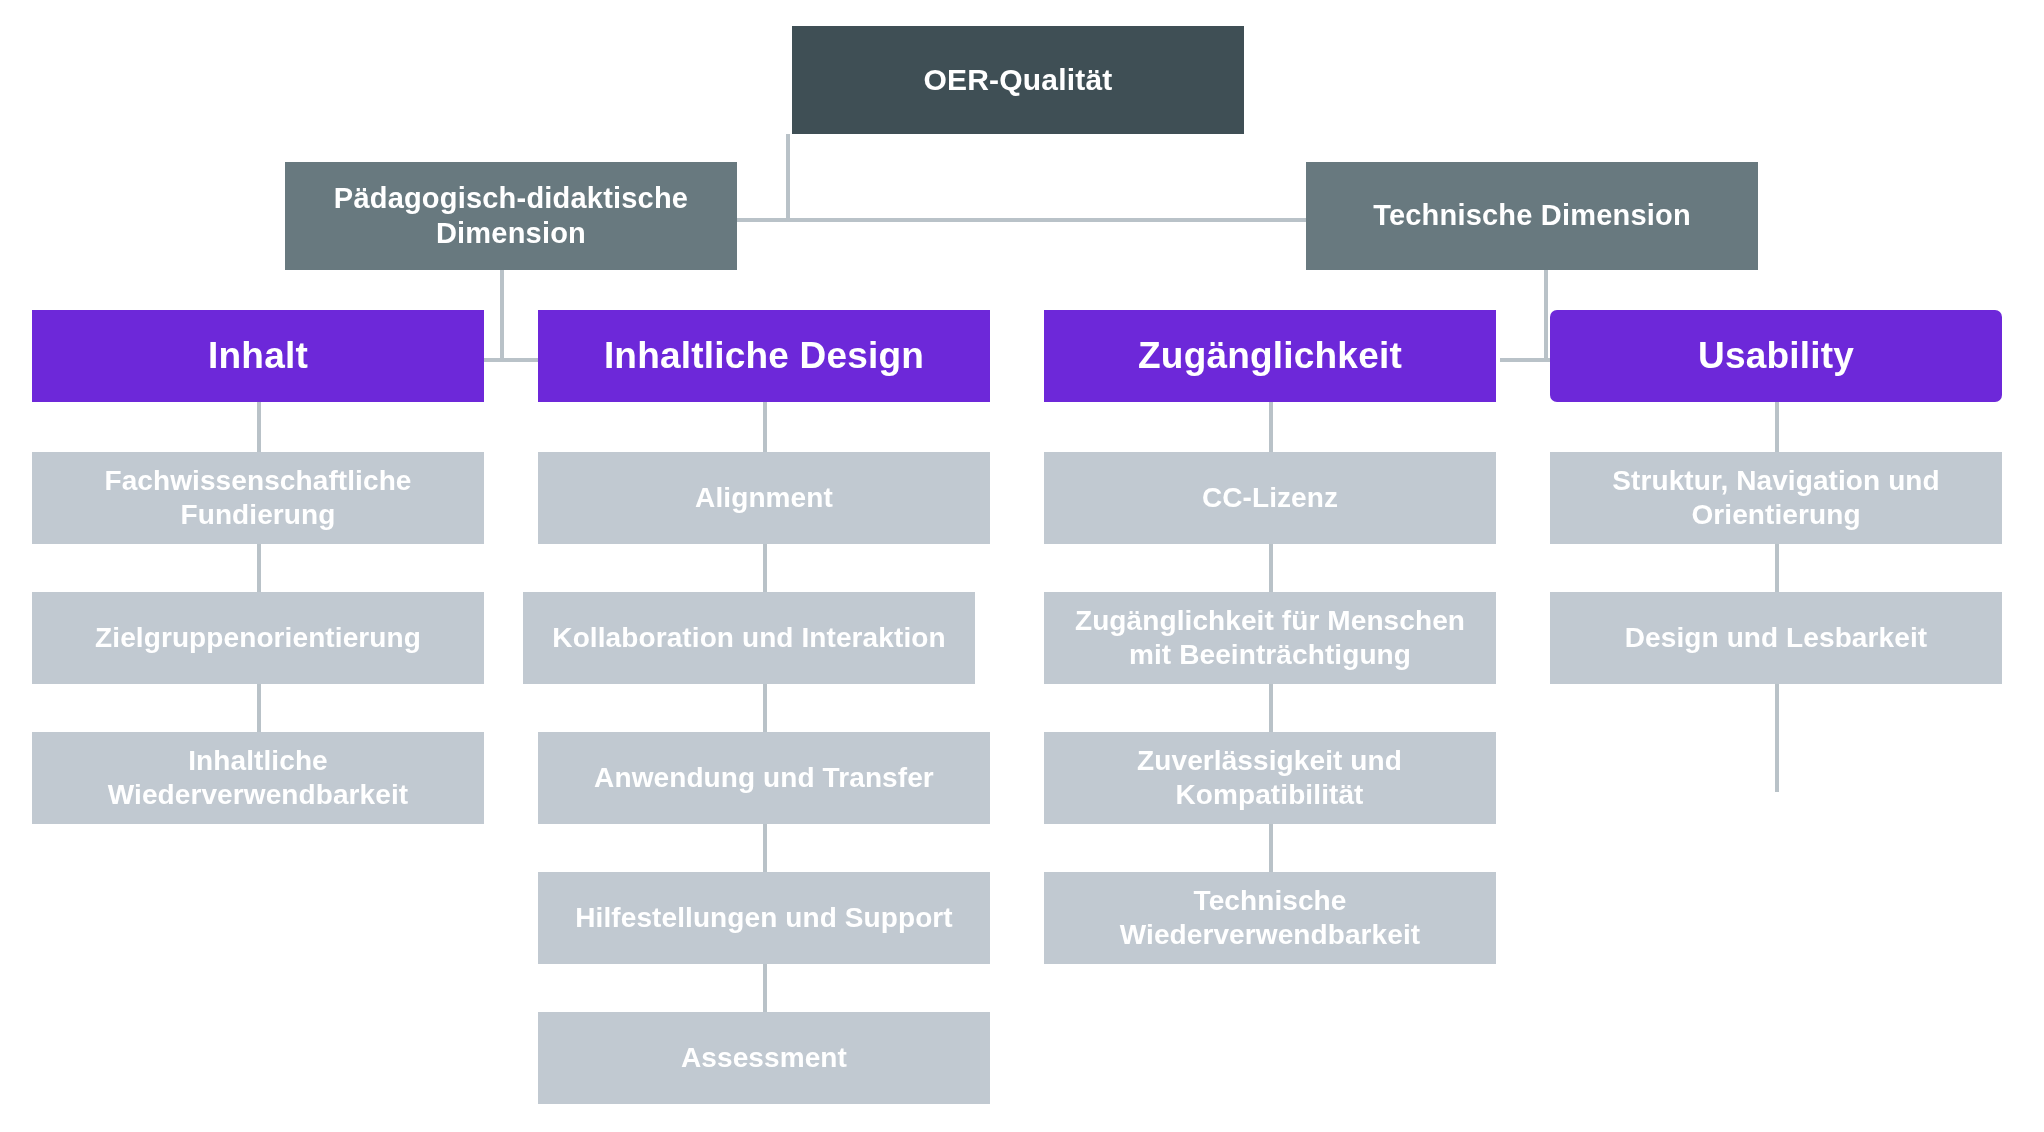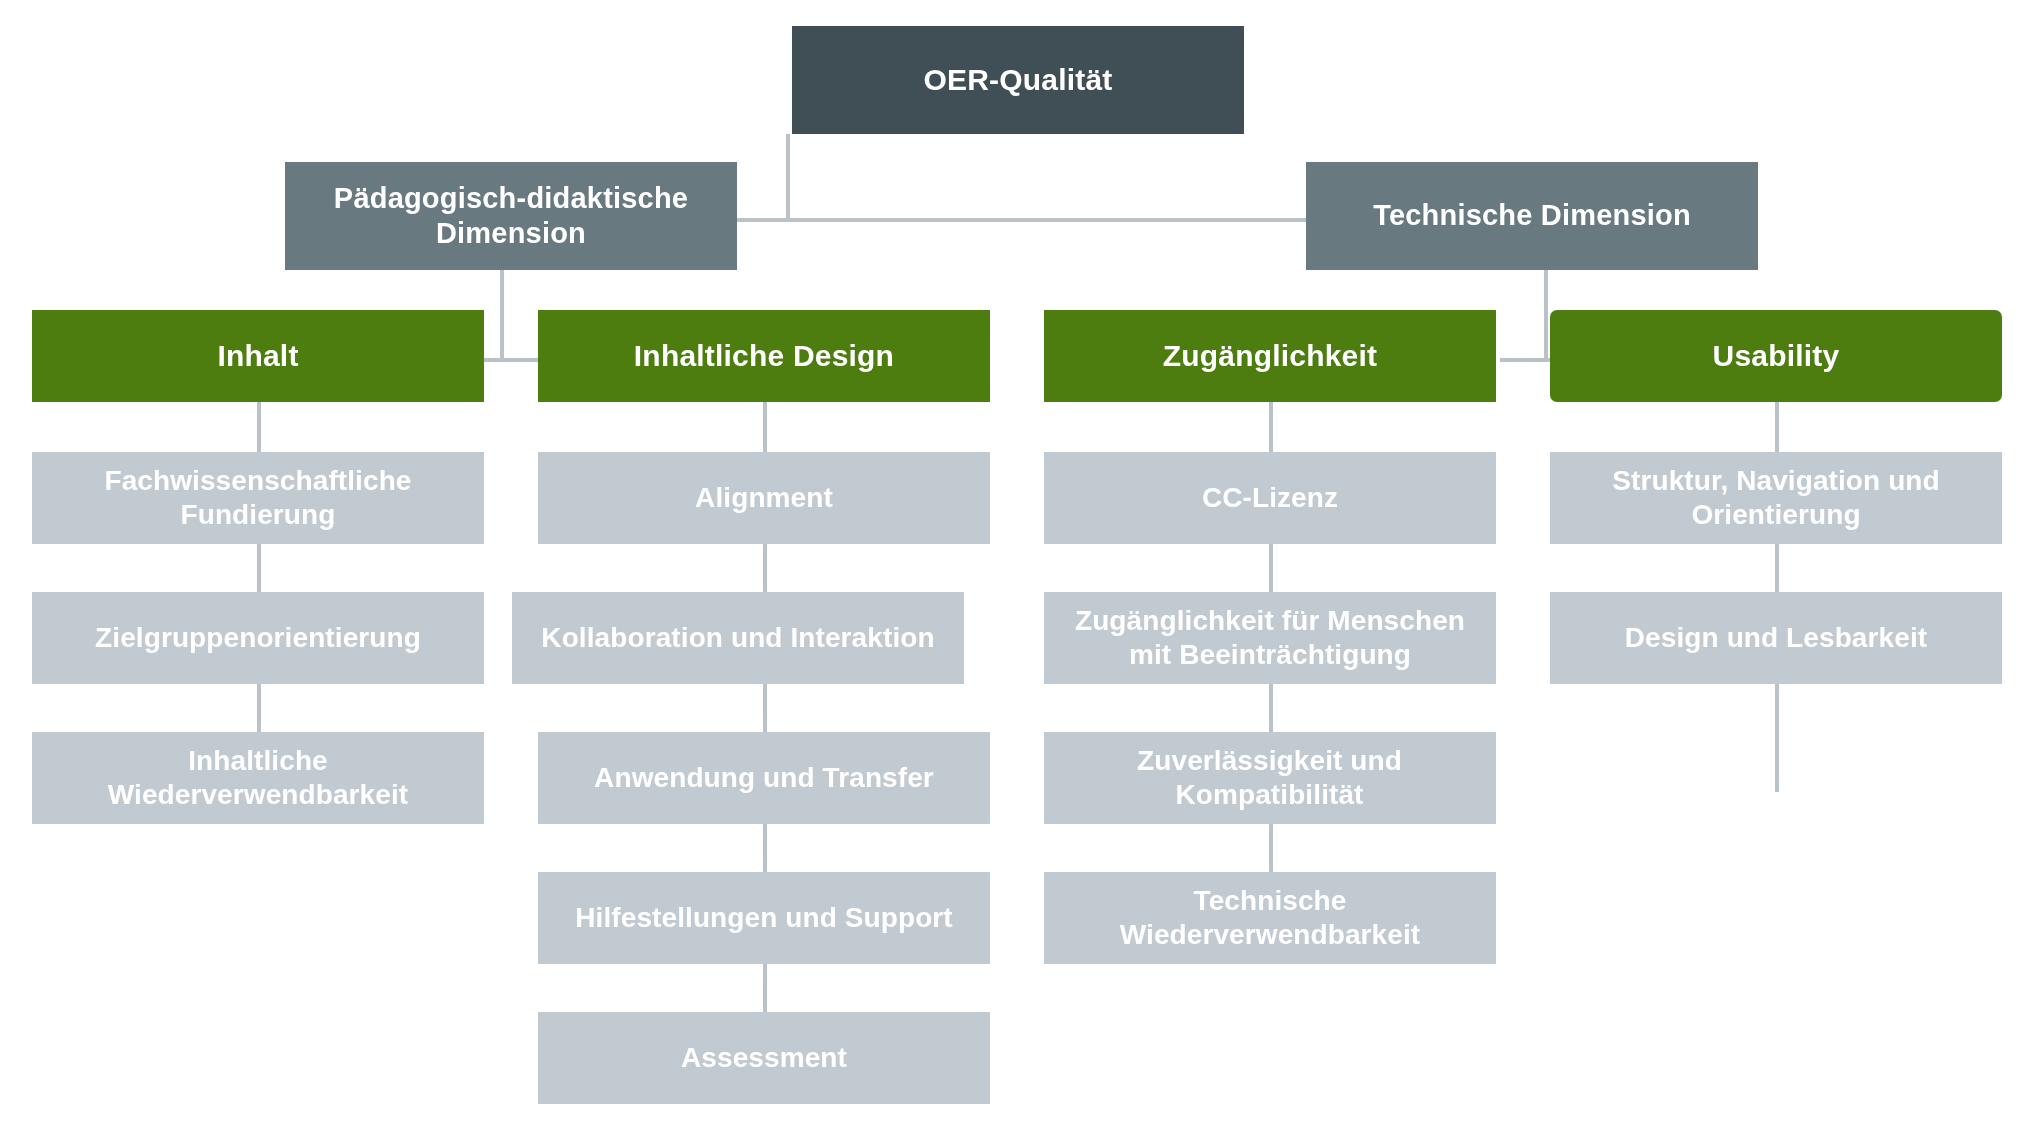--- a/index.html
+++ b/index.html
@@ -38,21 +38,21 @@
     color: #ffffff;
     font-weight: bold;
     line-height: 1.22;
     box-sizing: border-box;
     padding: 4px 12px;
     z-index: 5;
   }
 
   .lvl1 { background: #3f4f55; font-size: 30px; letter-spacing: .2px; }
   .lvl2 { background: #68797f; font-size: 29px; letter-spacing: .2px; }
-  .lvl3 { background: #4d7c0f; font-size: 30px; letter-spacing: .2px; }
+  .lvl3 { background: #6d28d9; font-size: 37px; letter-spacing: .2px; }
   .lvl4 { background: #c1c9d1; font-size: 28px; letter-spacing: .1px; }
 
   .box span { display: block; width: 100%; }
 </style>
 </head>
 <body>
 
 <div id="canvas">
 
   <div class="line v" style="left:786px; top:134px; height:88px;"></div>
@@ -109,21 +109,21 @@
   <div class="box lvl4" style="left:32px; top:592px; width:452px; height:92px;">
     <span>Zielgruppenorientierung</span>
   </div>
   <div class="box lvl4" style="left:32px; top:732px; width:452px; height:92px;">
     <span>Inhaltliche Wiederverwendbarkeit</span>
   </div>
 
   <div class="box lvl4" style="left:538px; top:452px; width:452px; height:92px;">
     <span>Alignment</span>
   </div>
-  <div class="box lvl4" style="left:512px; top:592px; width:452px; height:92px;">
+  <div class="box lvl4" style="left:523px; top:592px; width:452px; height:92px;">
     <span>Kollaboration und Interaktion</span>
   </div>
   <div class="box lvl4" style="left:538px; top:732px; width:452px; height:92px;">
     <span>Anwendung und Transfer</span>
   </div>
   <div class="box lvl4" style="left:538px; top:872px; width:452px; height:92px;">
     <span>Hilfestellungen und Support</span>
   </div>
   <div class="box lvl4" style="left:538px; top:1012px; width:452px; height:92px;">
     <span>Assessment</span>

